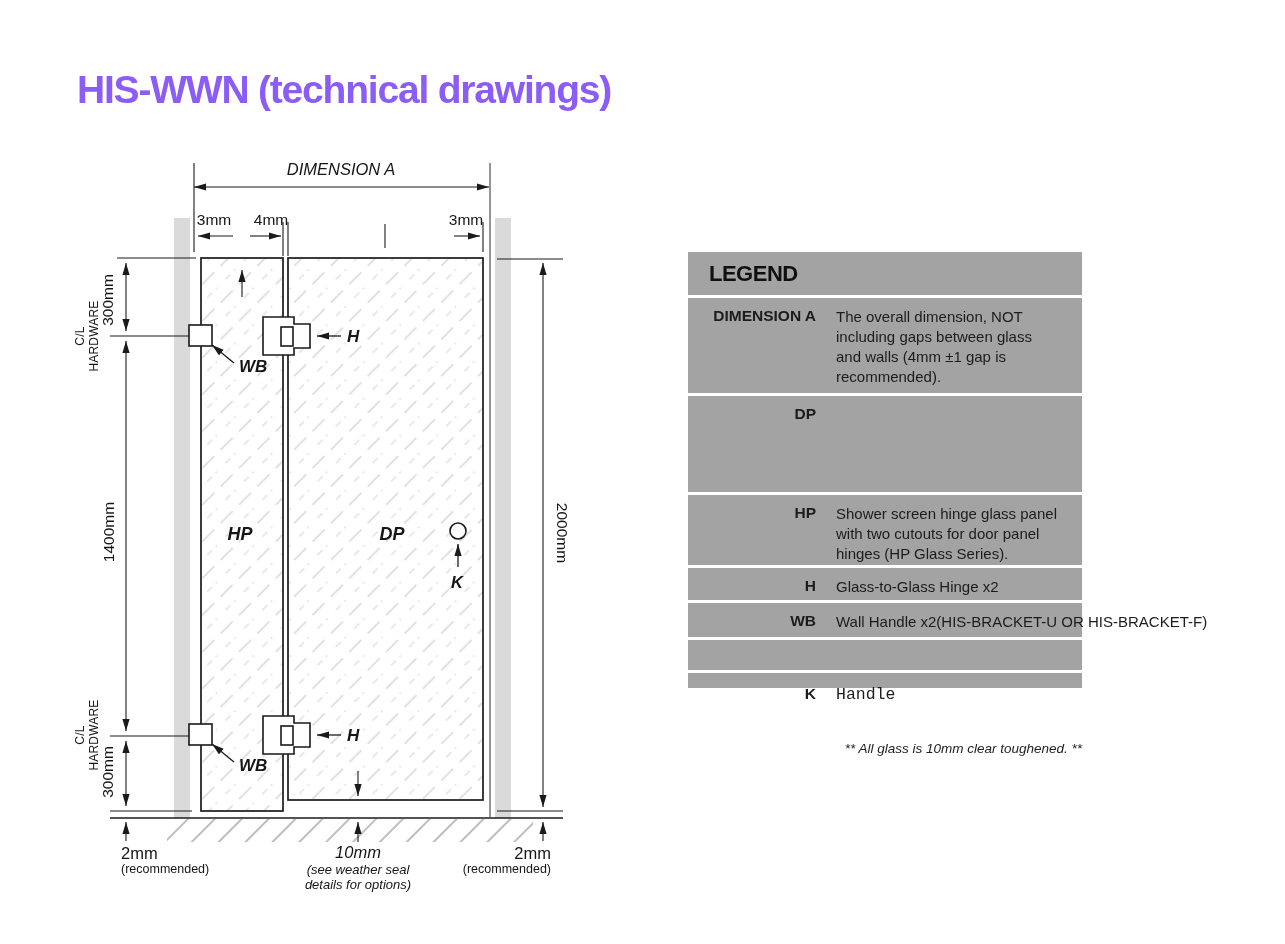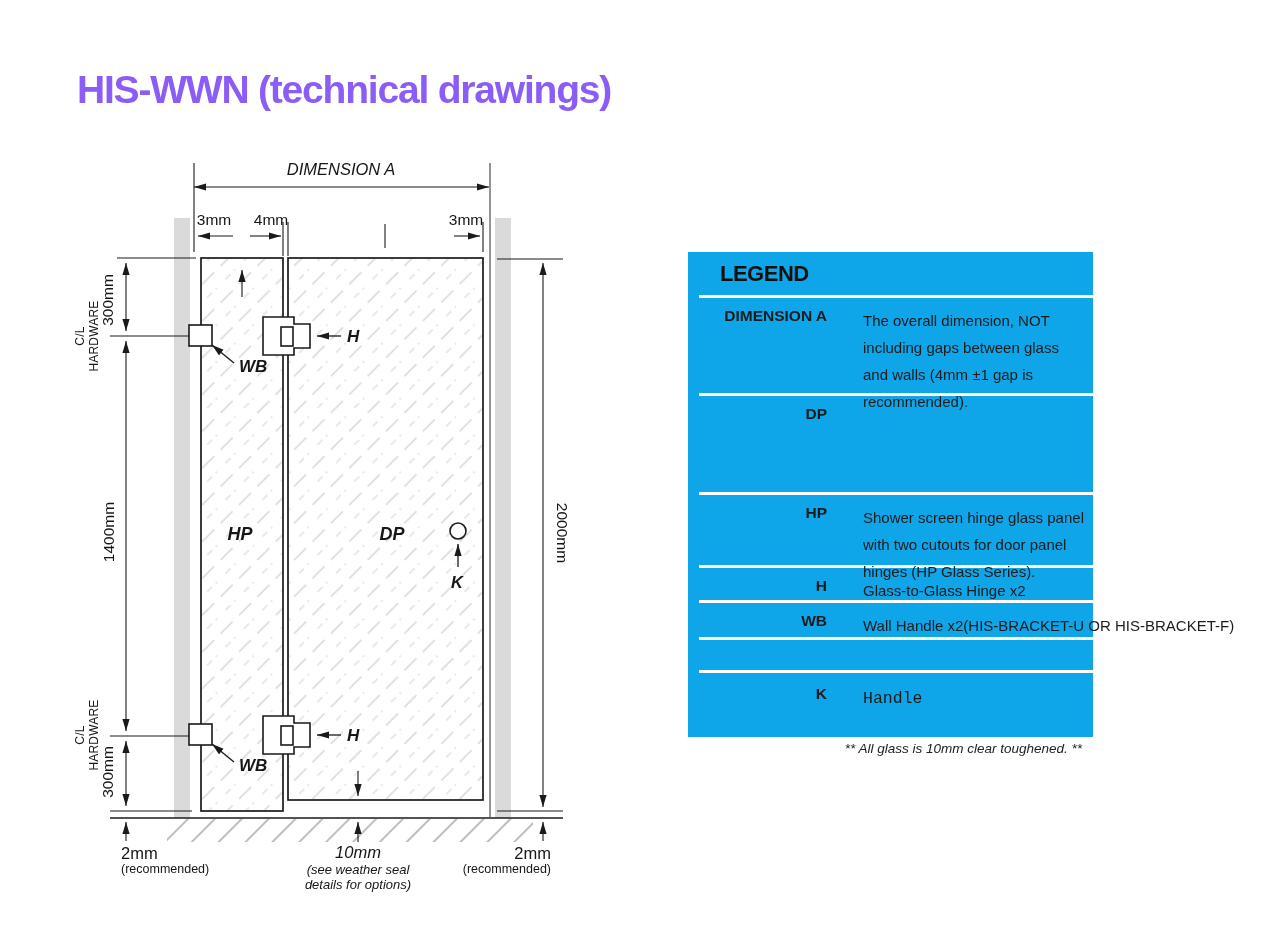--- a/index.html
+++ b/index.html
@@ -16,26 +16,26 @@
   .thin{stroke:#2a2a2a;stroke-width:1;fill:none;}
   .hw{fill:#fff;stroke:#1a1a1a;stroke-width:1.6;}
   .t-dim{font-size:15.5px;}
   .t-big{font-size:16.5px;}
   .t-it{font-style:italic;}
   .t-bi{font-size:17px;font-weight:bold;font-style:italic;}
   .t-pan{font-size:18px;font-weight:bold;font-style:italic;}
   .t-sm{font-size:12.5px;}
   .t-cl{font-size:12px;letter-spacing:.2px;}
   
-  .legend{position:absolute;left:688px;top:252px;width:394px;height:485px;background:#0ea5e9;padding-left:11px;}
+  .legend{position:absolute;left:688px;top:252px;width:394px;height:436px;background:#a3a3a3;}
   .legend-title{height:43px;box-sizing:border-box;padding:9px 0 0 21px;font-size:22px;
     font-weight:bold;letter-spacing:-.5px;color:#101010;}
   .legend-row{display:flex;box-sizing:border-box;border-top:3px solid #fff;padding-top:9px;overflow:visible;}
   .legend-row .term{width:128px;text-align:right;font-weight:bold;font-size:15.5px;flex:none;}
-  .legend-row .desc{margin-left:36px;font-size:15px;line-height:27px;white-space:pre;}
+  .legend-row .desc{margin-left:20px;font-size:15px;line-height:20px;white-space:pre;}
   .row--dima{height:98px;}
   .row--dp{height:99px;}
   .row--hp{height:73px;}
   .row--h{height:35px;}
   .row--wb{height:37px;}
   .row--empty{height:33px;}
   .row--k{height:67px;padding-top:12px;}
   .row--k .desc{font-size:16.5px;font-family:Liberation Mono, monospace;}
   .legend-foot{position:absolute;left:688px;top:741px;width:394px;text-align:right;
     font-size:13.5px;font-style:italic;color:#222;}

